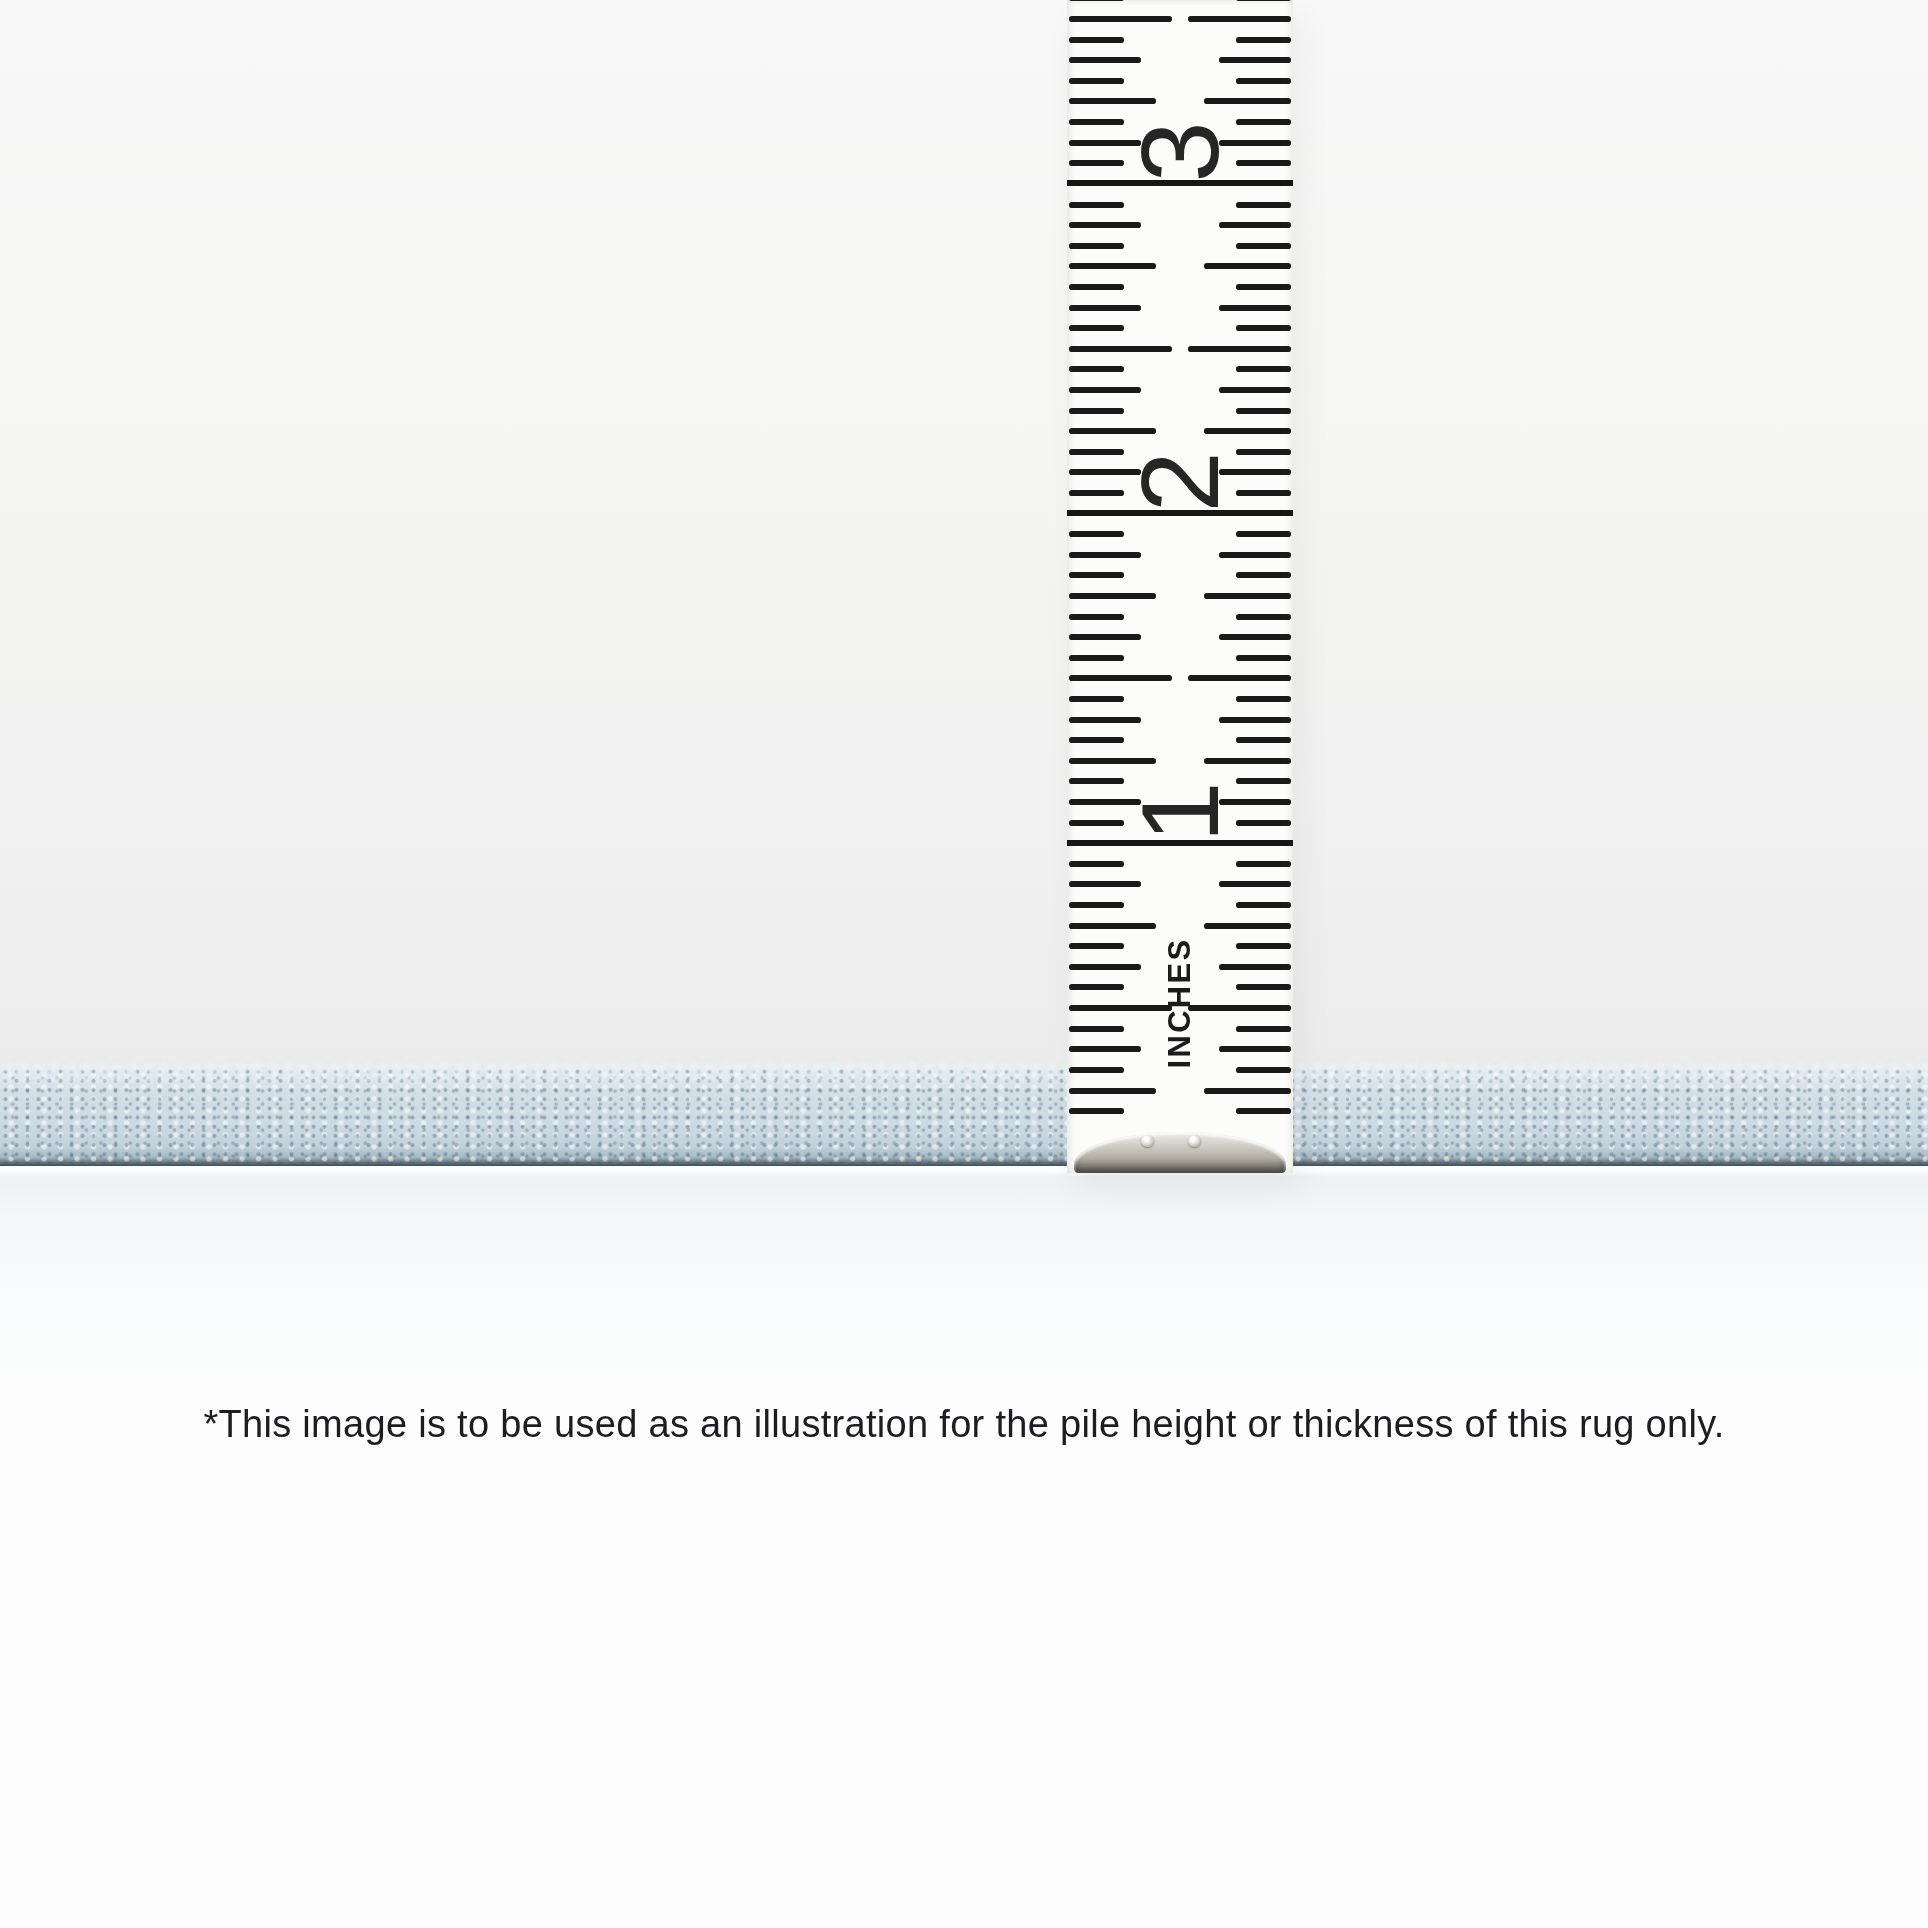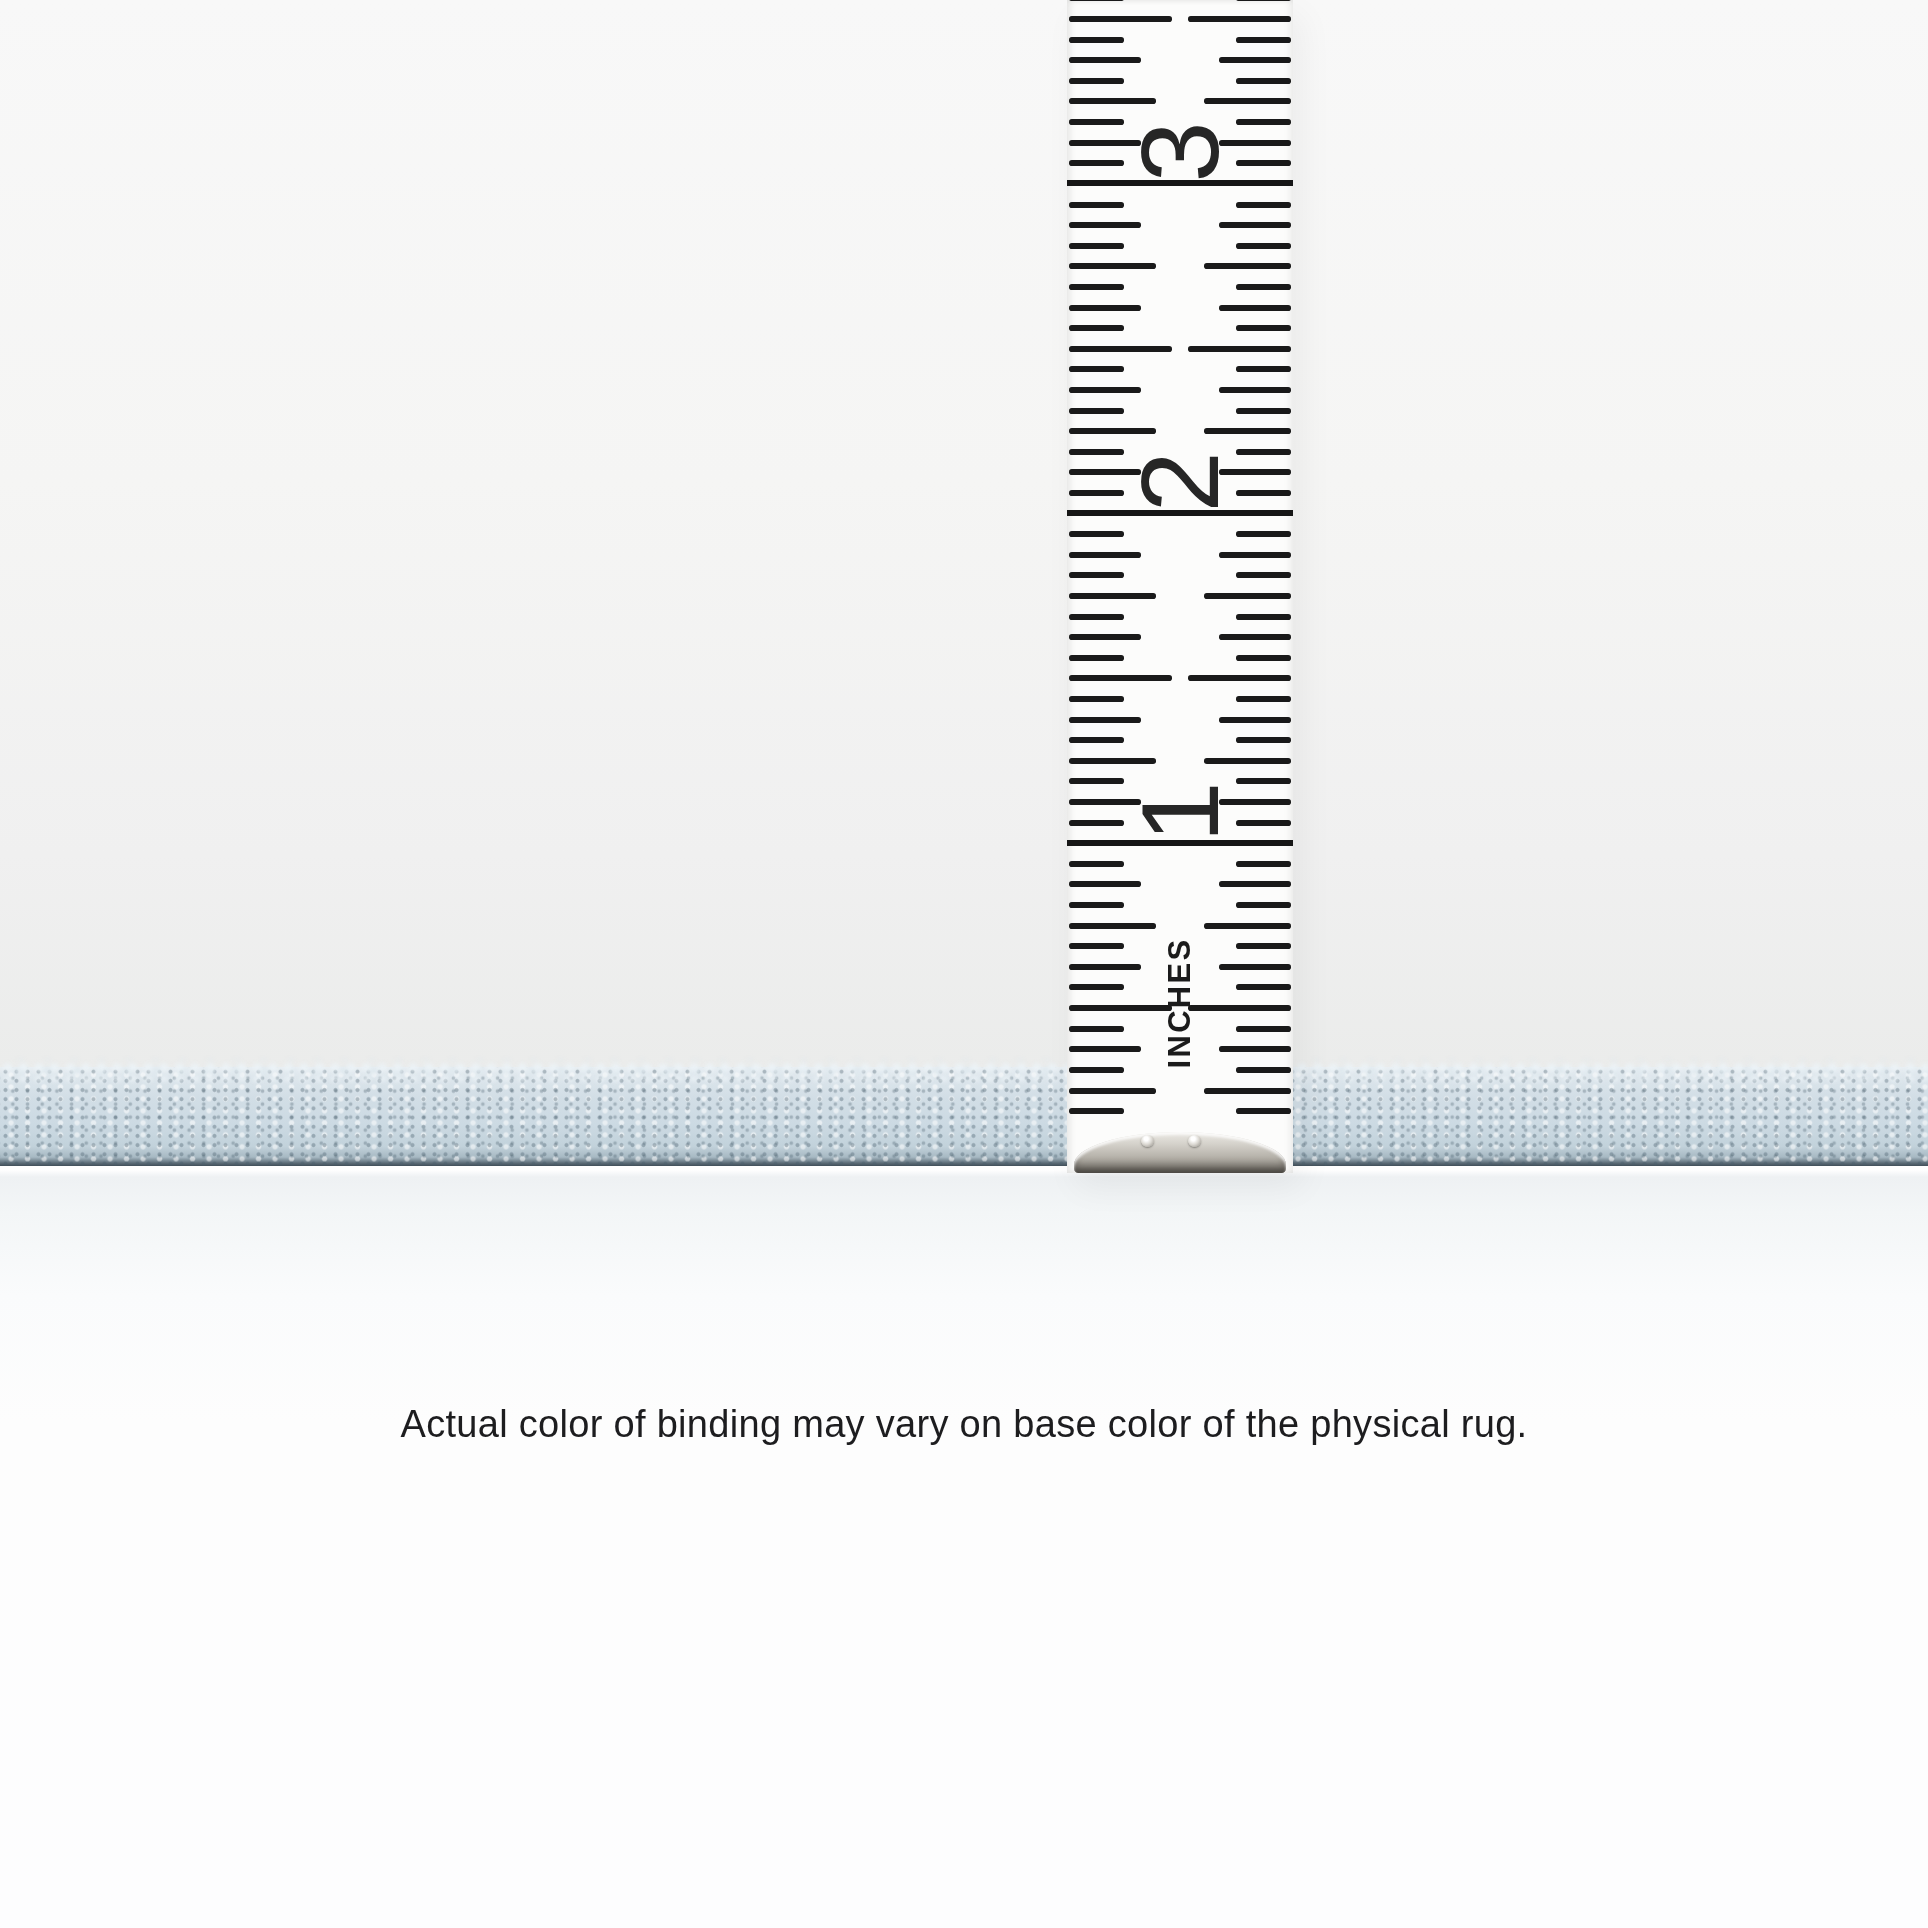--- a/index.html
+++ b/index.html
@@ -274,17 +274,17 @@
 
     <div class="unit-label">INCHES</div>
 
     <div class="end-cap">
       <div class="rivet r1"></div>
       <div class="rivet r2"></div>
     </div>
   </div>
 
   <div class="caption">
-    <div>Actual color of binding may vary on base color of the physical rug.</div>
+    <div>*This image is to be used as an illustration for the pile height or thickness of this rug only.</div>
   </div>
 
 </div>
 
 
 </body></html>

